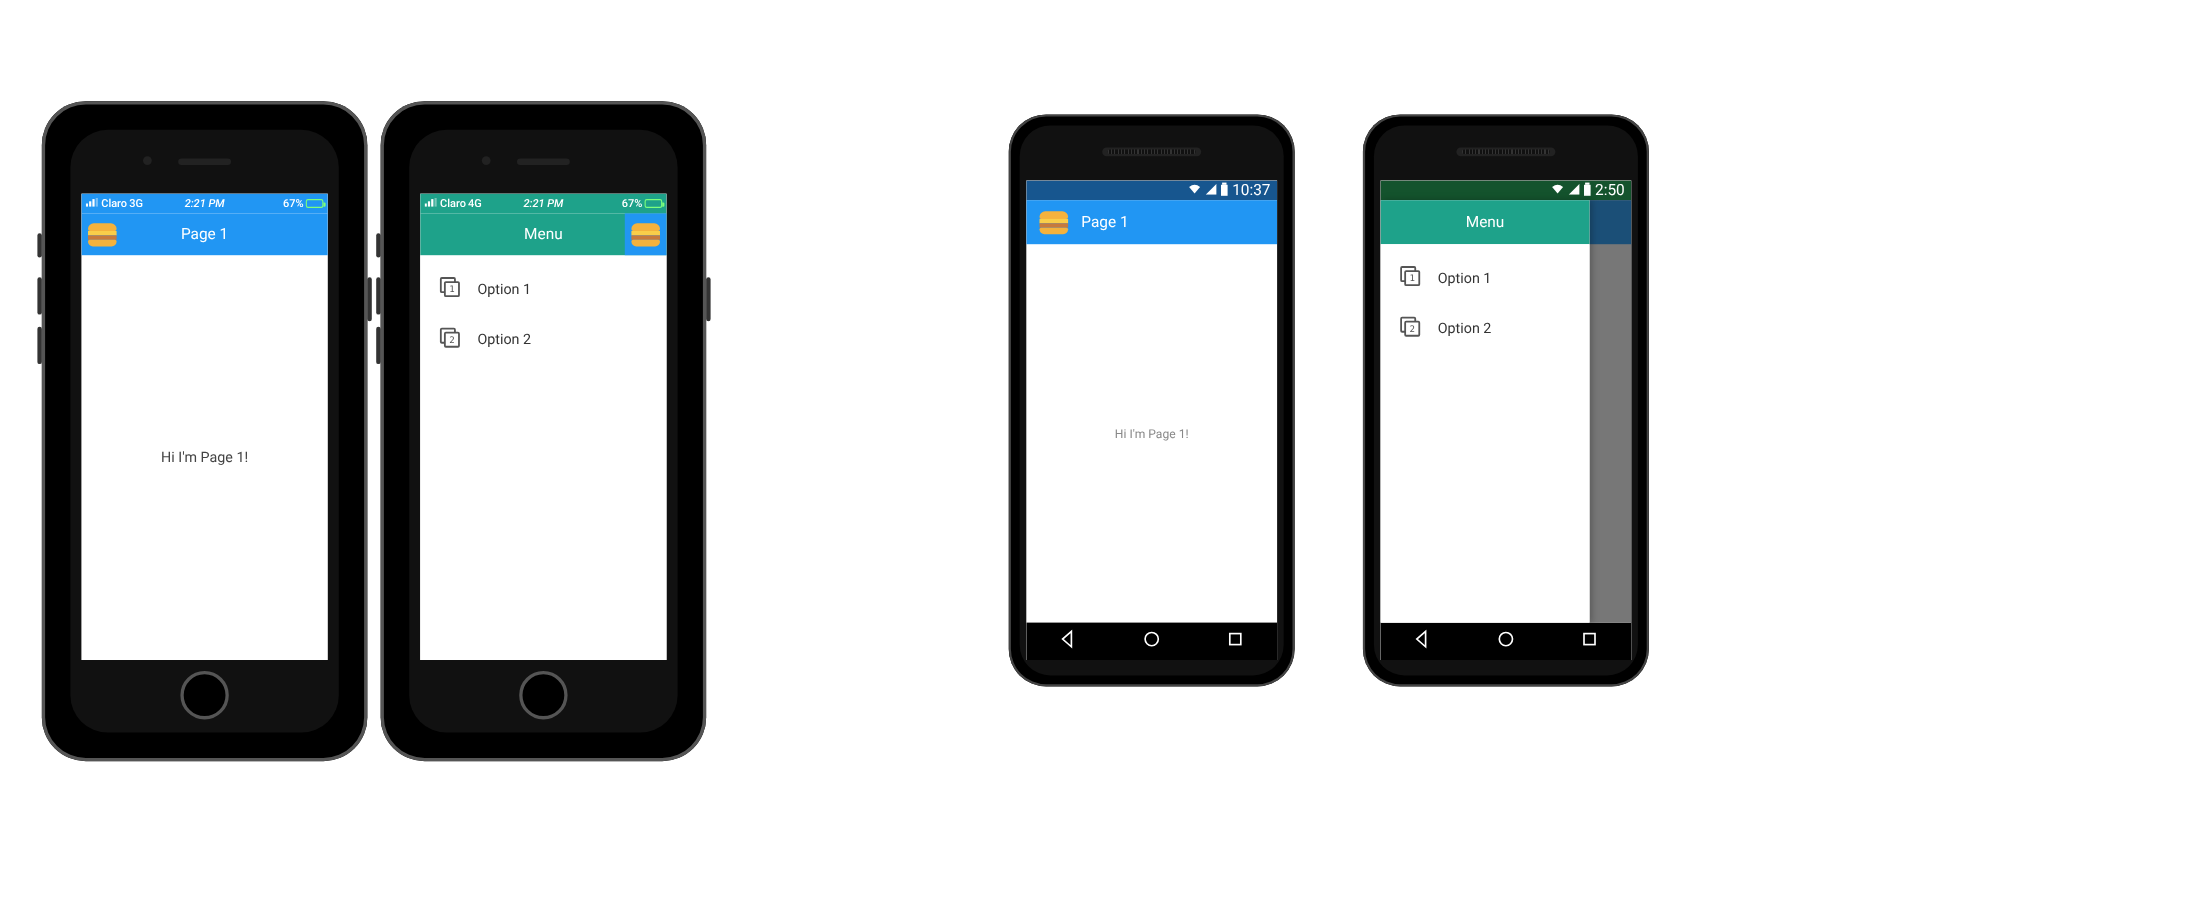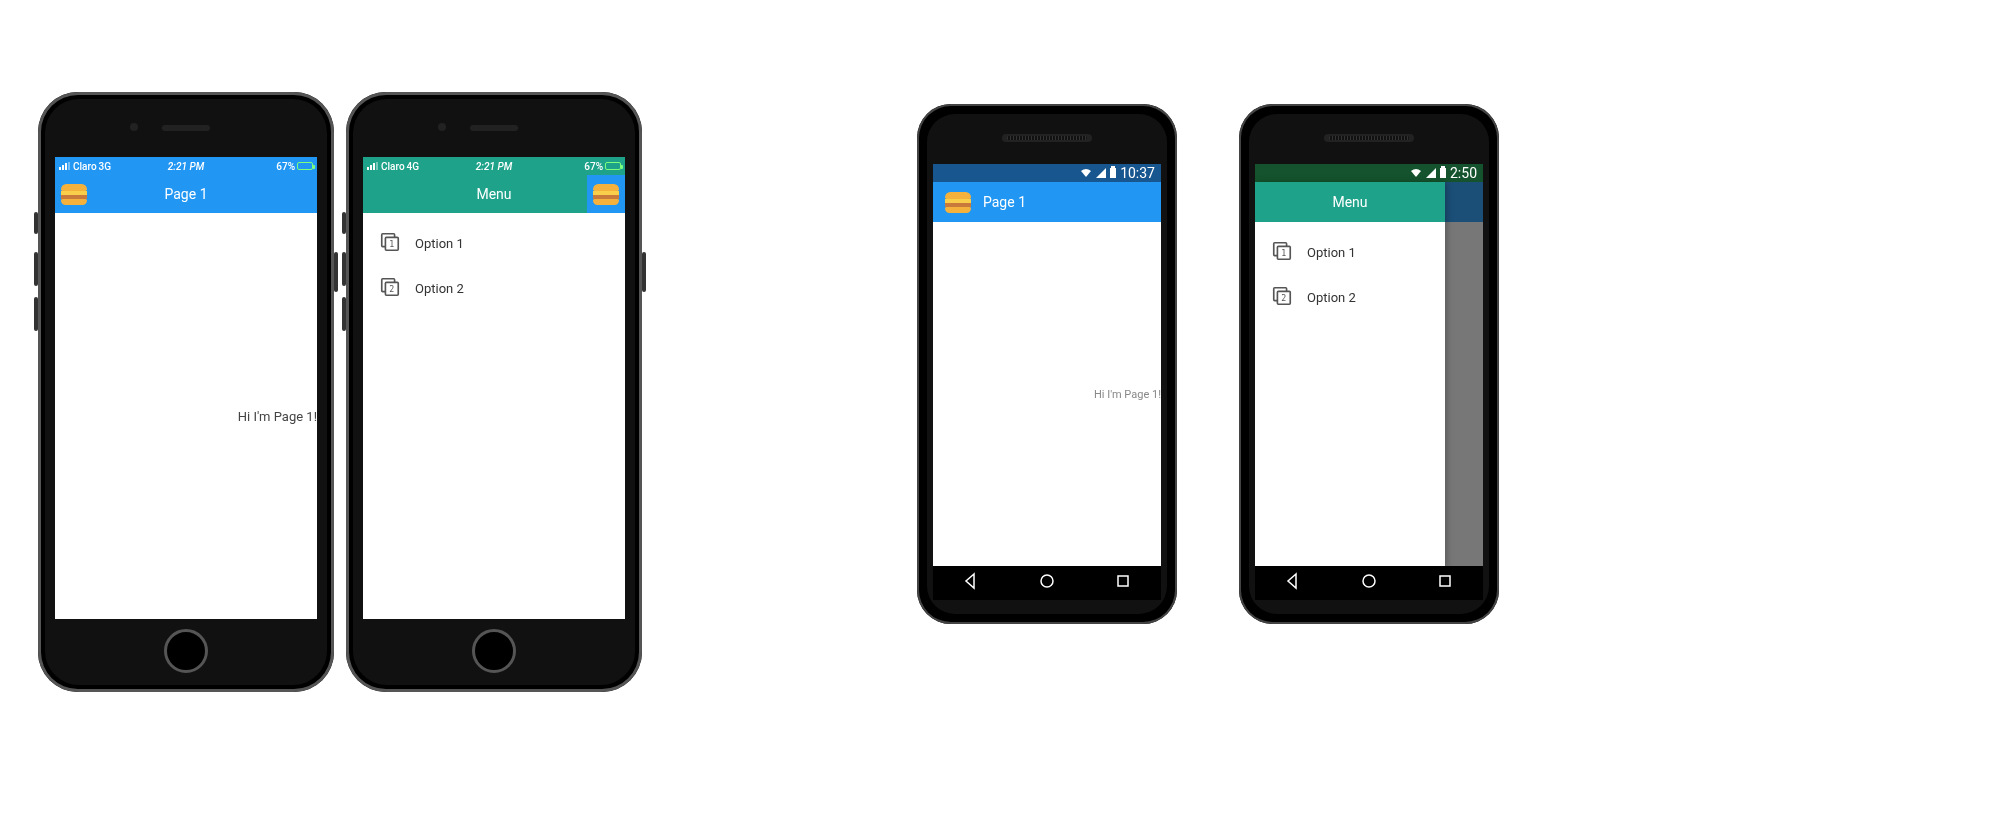--- a/index.html
+++ b/index.html
@@ -10,21 +10,21 @@
     font-family: -apple-system, BlinkMacSystemFont, "Segoe UI", Roboto, Arial, sans-serif;
     position: relative;
   }
   .canvas { position: relative; width: 2000px; height: 821px; }
 
   
   .iphone-wrap { position: absolute; }
   .iphone-frame {
     width: 296px; height: 600px;
     background: #000; border-radius: 40px;
-    padding: 7px; position: relative;
+    padding: 26px; position: relative;
     box-shadow: inset 0 0 0 3px #555;
   }
   .iphone-inner {
     width: 100%; height: 100%;
     background: #111; border-radius: 34px;
     position: relative; padding: 58px 10px 66px 10px;
   }
   .iphone-earpiece {
     position: absolute; top: 26px; left: 50%; transform: translateX(-50%);
     width: 48px; height: 6px; background: #222; border-radius: 3px;
@@ -84,21 +84,21 @@
   .burger-icon .bun { height:7px; background:#F4B23D; border-radius:6px 6px 2px 2px; }
   .burger-icon .cheese { height:4px; background:#F9CE4A; }
   .burger-icon .patty { height:4px; background:#C77A3C; }
   .burger-icon .bunb { height:6px; background:#F4B23D; border-radius:2px 2px 6px 6px; }
 
   .partial-blue-strip {
     width:38px; background:#2196F3; display:flex; align-items:center; justify-content:center;
     height:100%;
   }
 
-  .content { flex:1; display:flex; align-items:center; justify-content:flex-end; color:#444; font-size:13px; }
+  .content { flex:1; display:flex; align-items:center; justify-content:center; color:#444; font-size:13px; }
   .android-content { color:#888; font-size:11px; }
 
   .menu-list { flex:1; background:#fff; padding-top:8px; }
   .menu-item { display:flex; align-items:center; gap:14px; padding:10px 16px; color:#333; font-size:13px; }
   .menu-item svg { flex-shrink:0; }
 
   
   .android-wrap { position:absolute; }
   .android-frame {
     width: 260px; height: 520px;

